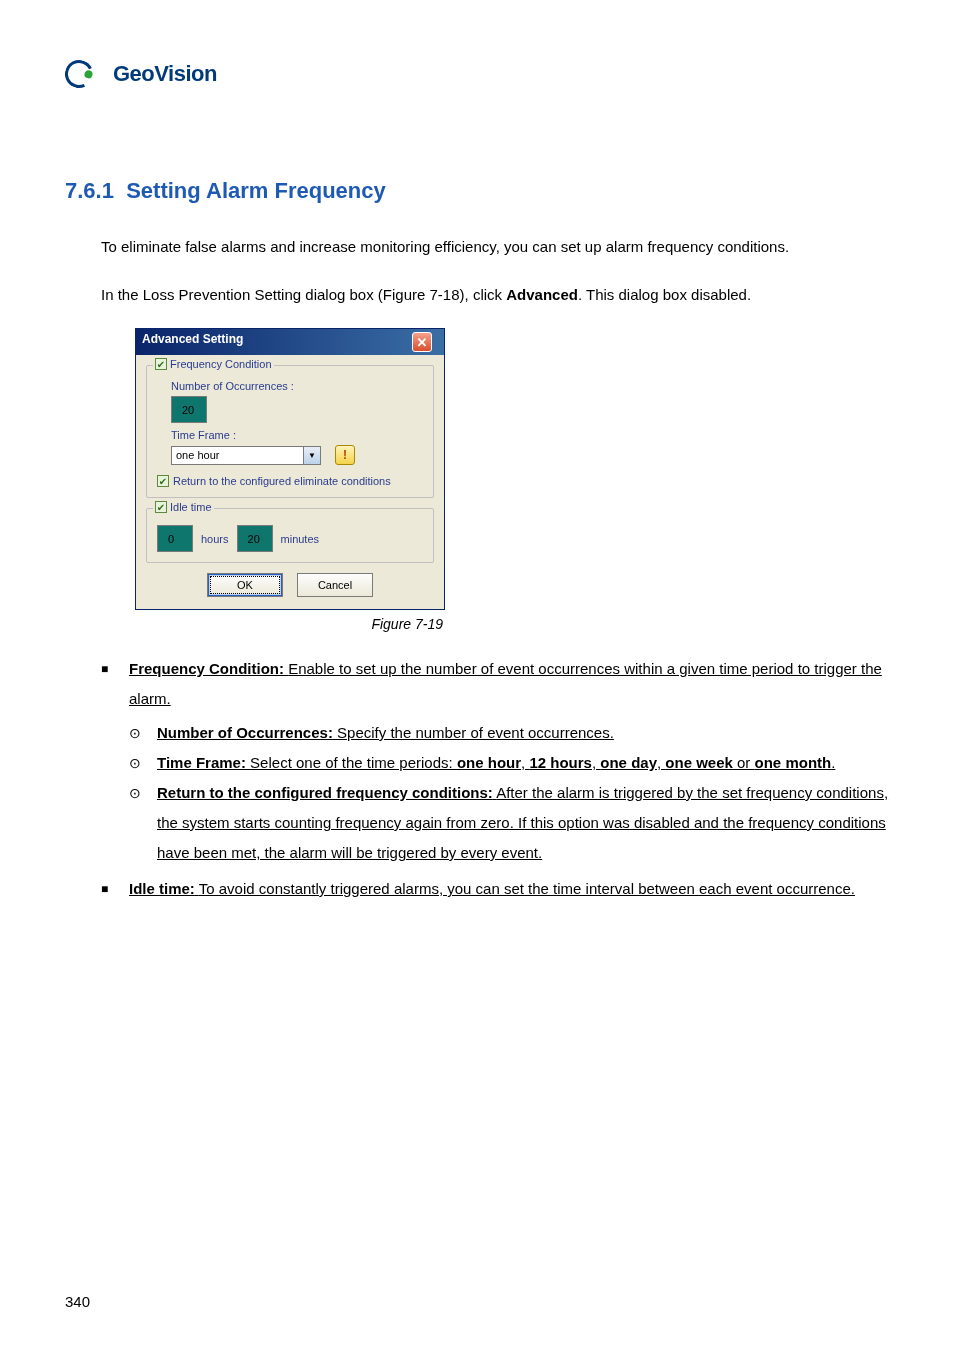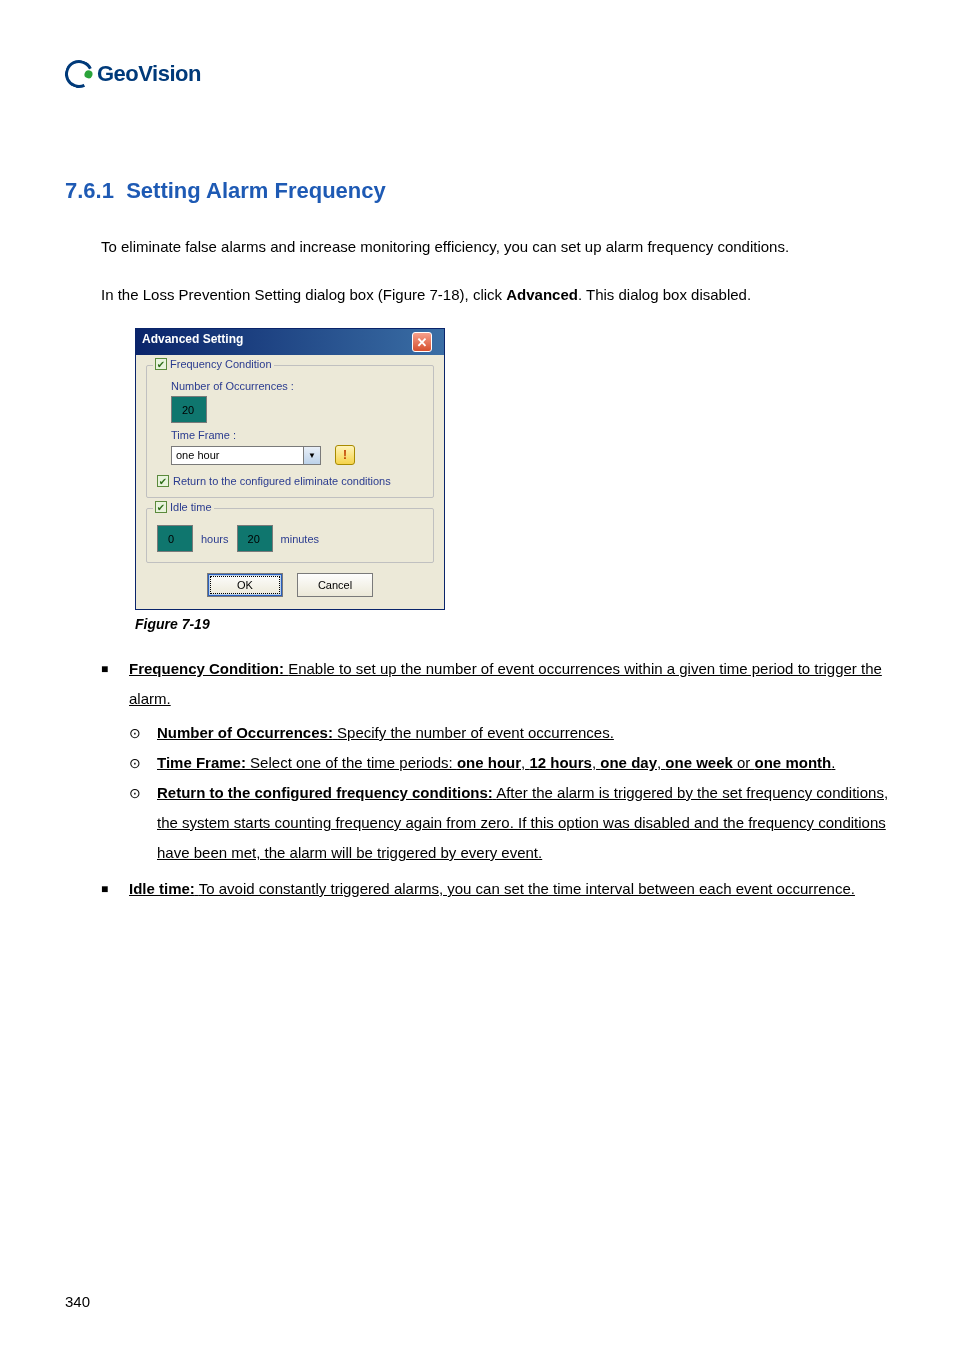--- a/index.html
+++ b/index.html
@@ -9,21 +9,21 @@
     font-family: Arial, Helvetica, sans-serif;
     color: #000;
     width: 954px;
   }
   .page {
     padding: 60px 65px 40px 65px;
   }
   .logo {
     display: flex;
     align-items: center;
-    gap: 4px;
+    gap: 20px;
     margin-bottom: 90px;
   }
   .logo-mark {
     width: 22px;
     height: 22px;
     border: 3px solid #003a7a;
     border-radius: 50%;
     border-right-color: transparent;
     position: relative;
     transform: rotate(20deg);
@@ -220,23 +220,23 @@
     align-items: center;
     justify-content: center;
   }
   .win-btn.default {
     outline: 1px dotted #000;
     outline-offset: -4px;
     box-shadow: 0 0 0 1px #2a5fbd inset, 0 0 0 2px #bcd2ea inset;
   }
   .figure-caption {
     font-style: italic;
-    font-weight: bold;
+    font-weight: normal;
     font-size: 14px;
-    text-align: left;
+    text-align: right;
     width: 308px;
     margin-left: 70px;
     margin-bottom: 22px;
   }
   ul.top-list {
     list-style: none;
     padding: 0;
     margin: 0 0 0 36px;
     text-decoration: underline;
   }

